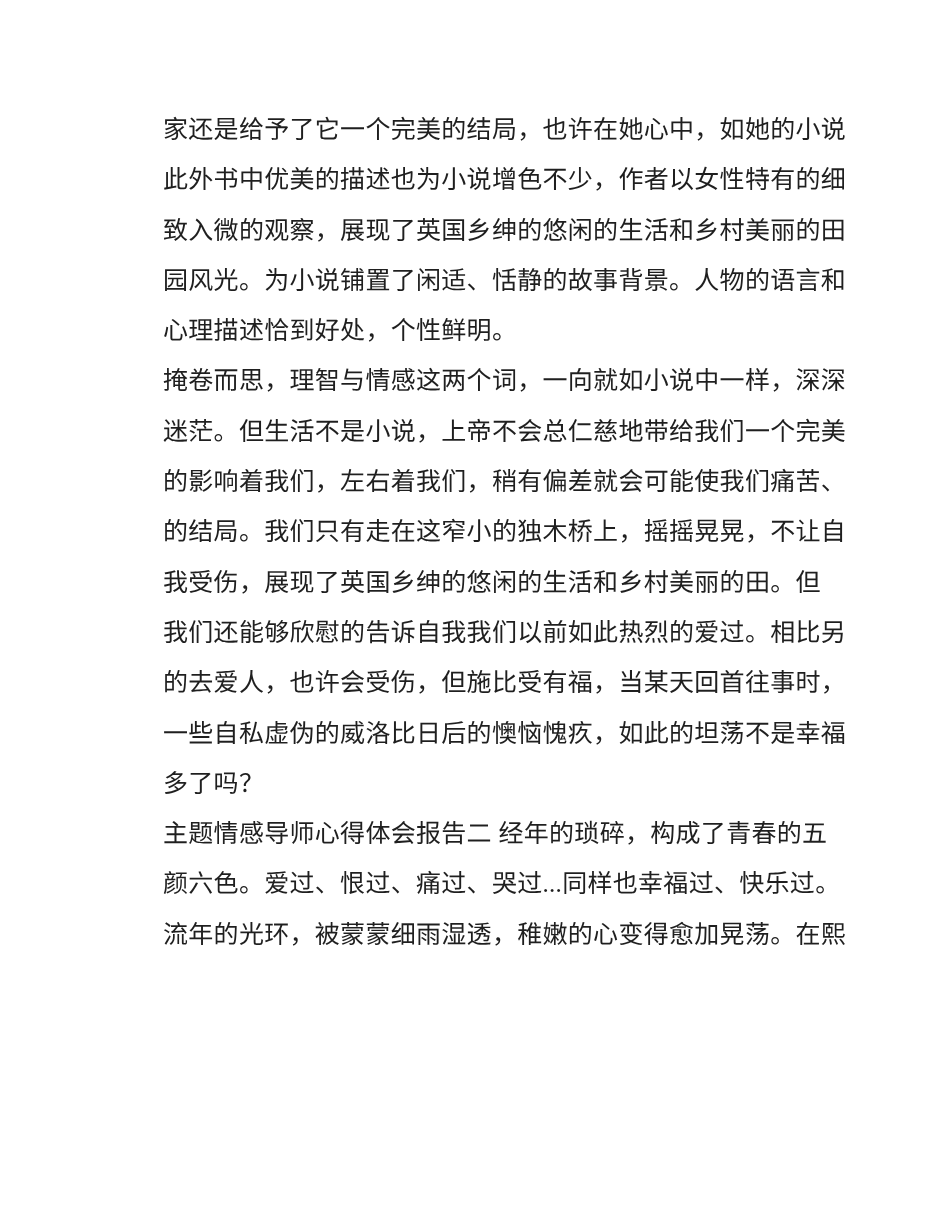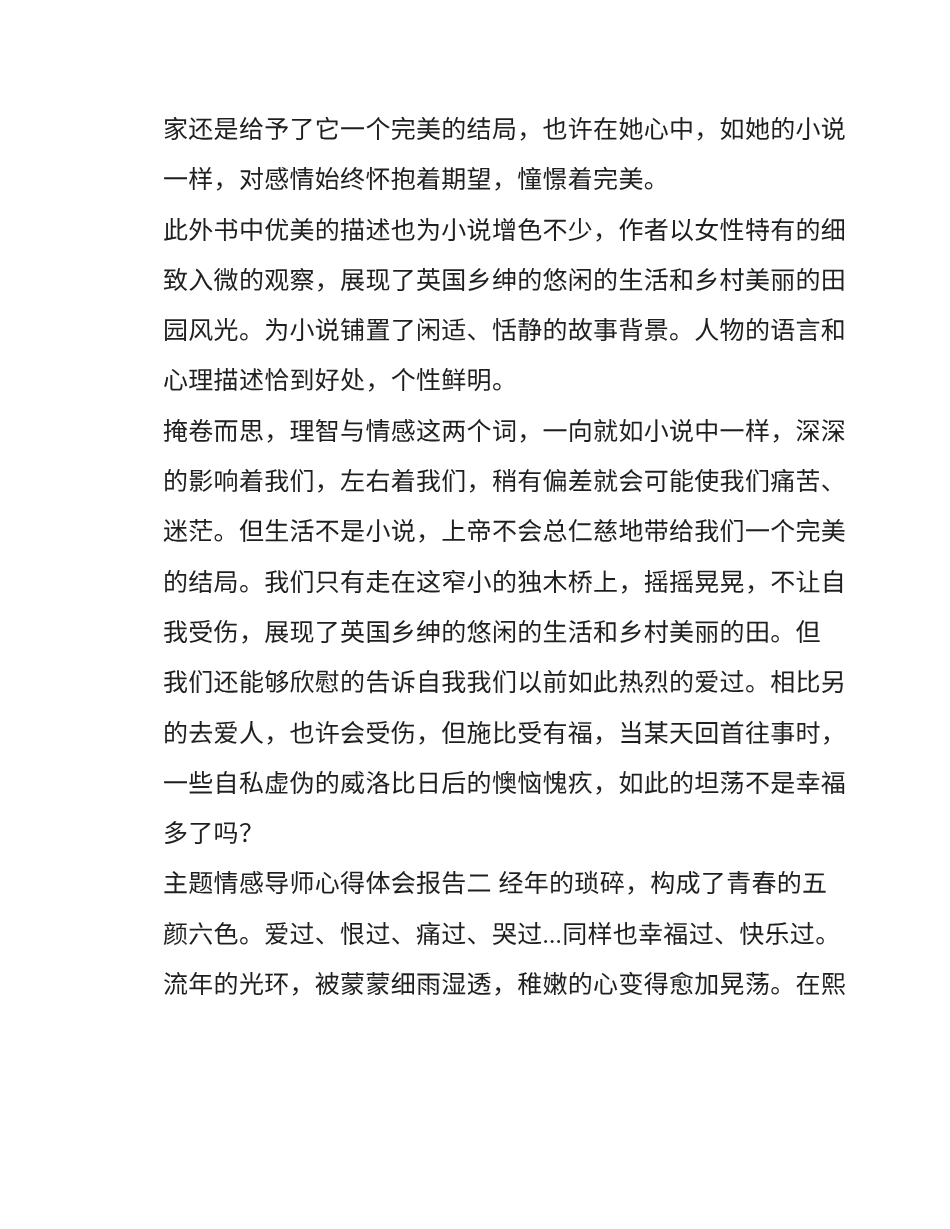--- a/index.html
+++ b/index.html
@@ -30,28 +30,27 @@
     white-space: nowrap;
     overflow: hidden;
   }
 </style>
 </head>
 <body>
 
 <div class="page">
   <div class="text-block">
       <div class="text-line">家还是给予了它一个完美的结局，也许在她心中，如她的小说</div>
-      <div class="text-line">一样，对感情始终怀抱着期望，憧憬着完美。</div>
       <div class="text-line">此外书中优美的描述也为小说增色不少，作者以女性特有的细</div>
       <div class="text-line">致入微的观察，展现了英国乡绅的悠闲的生活和乡村美丽的田</div>
       <div class="text-line">园风光。为小说铺置了闲适、恬静的故事背景。人物的语言和</div>
       <div class="text-line">心理描述恰到好处，个性鲜明。</div>
       <div class="text-line">掩卷而思，理智与情感这两个词，一向就如小说中一样，深深</div>
+      <div class="text-line">迷茫。但生活不是小说，上帝不会总仁慈地带给我们一个完美</div>
       <div class="text-line">的影响着我们，左右着我们，稍有偏差就会可能使我们痛苦、</div>
-      <div class="text-line">迷茫。但生活不是小说，上帝不会总仁慈地带给我们一个完美</div>
       <div class="text-line">的结局。我们只有走在这窄小的独木桥上，摇摇晃晃，不让自</div>
       <div class="text-line">我受伤，展现了英国乡绅的悠闲的生活和乡村美丽的田。但</div>
       <div class="text-line">我们还能够欣慰的告诉自我我们以前如此热烈的爱过。相比另</div>
       <div class="text-line">的去爱人，也许会受伤，但施比受有福，当某天回首往事时，</div>
       <div class="text-line">一些自私虚伪的威洛比日后的懊恼愧疚，如此的坦荡不是幸福</div>
       <div class="text-line">多了吗？</div>
       <div class="text-line">主题情感导师心得体会报告二 经年的琐碎，构成了青春的五</div>
       <div class="text-line">颜六色。爱过、恨过、痛过、哭过...同样也幸福过、快乐过。</div>
       <div class="text-line">流年的光环，被蒙蒙细雨湿透，稚嫩的心变得愈加晃荡。在熙</div>
     </div>

